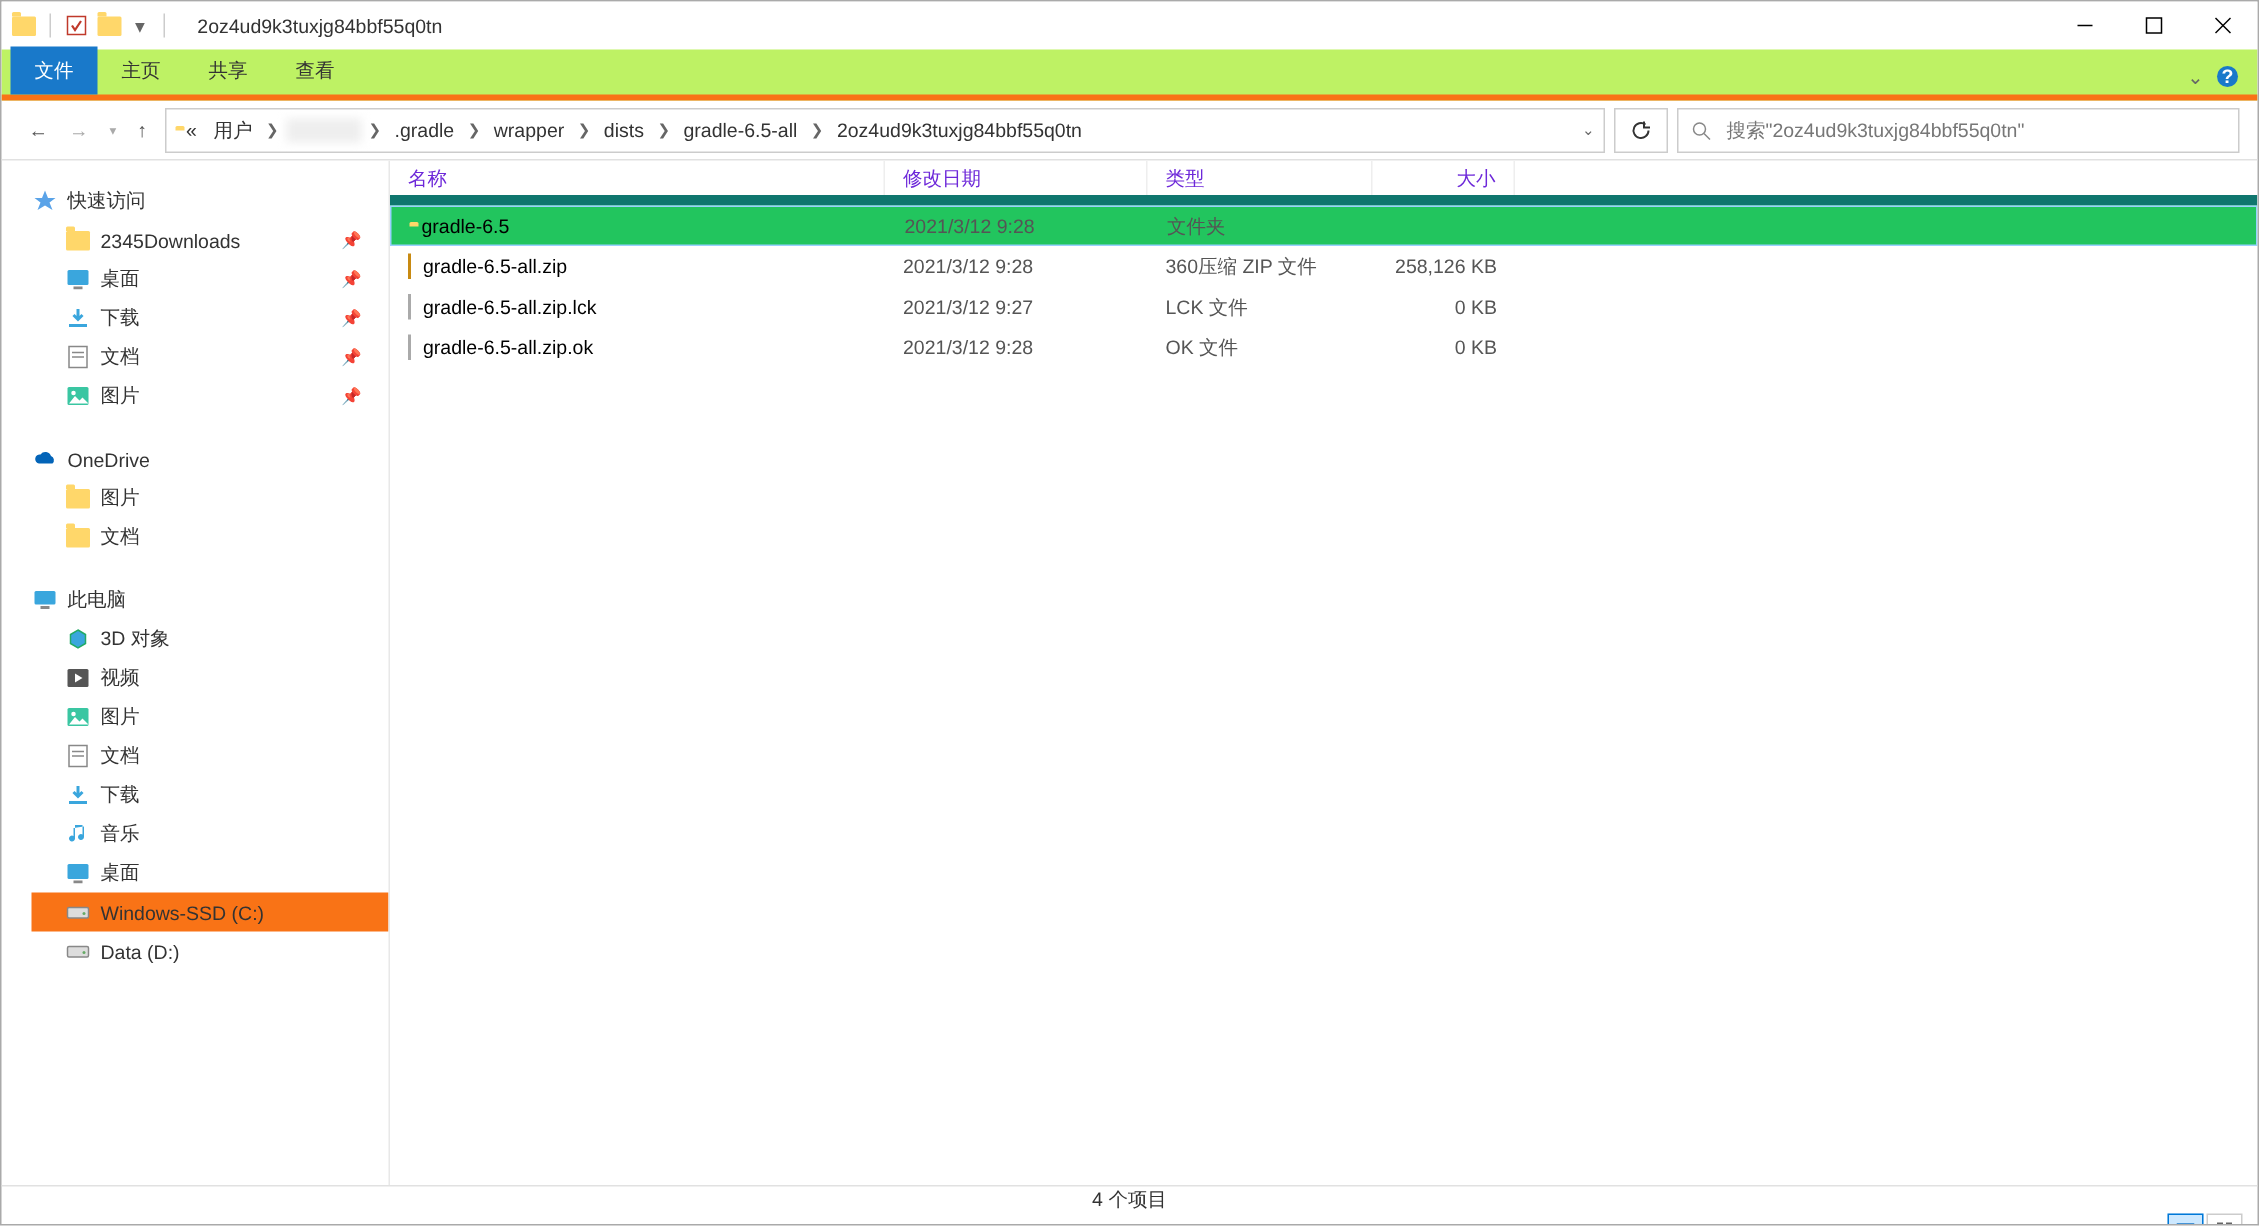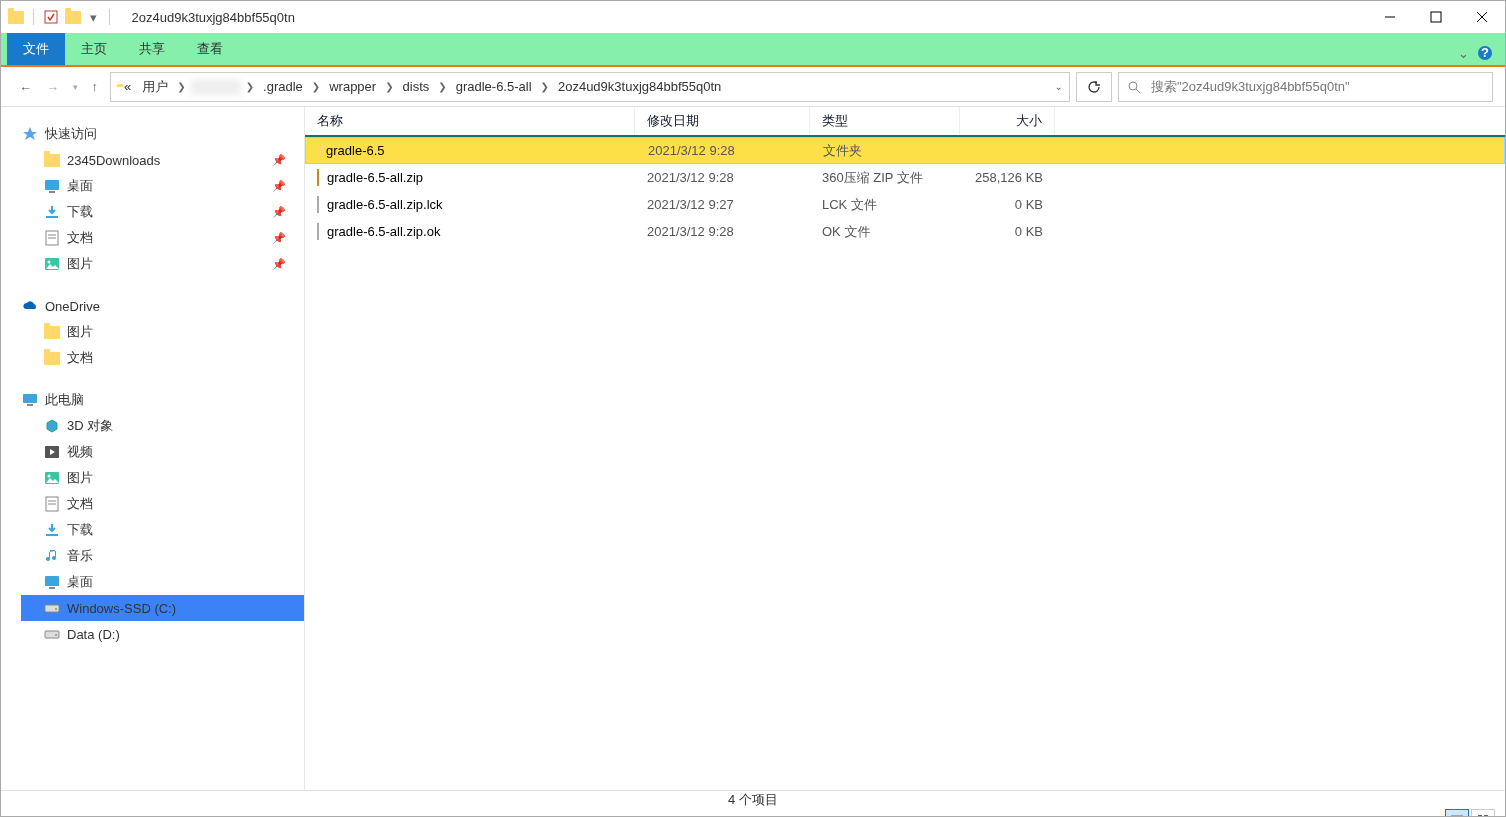--- a/index.html
+++ b/index.html
@@ -4,50 +4,50 @@
 <style>
 * { margin:0; padding:0; box-sizing:border-box; font-family:"Microsoft YaHei","Segoe UI",Arial,sans-serif; font-size:13px; }
 body { width:1506px; height:817px; background:#fff; overflow:hidden; display:flex; flex-direction:column; border:1px solid #aaa; }
 .titlebar { height:32px; display:flex; align-items:center; background:#fff; }
 .titlebar .qat { display:flex; align-items:center; gap:4px; padding:0 6px; }
 .titlebar .qat .ico { width:18px; height:18px; display:flex; align-items:center; justify-content:center; }
 .titlebar .sep { width:1px; height:16px; background:#ccc; margin:0 4px; }
 .titlebar .title { margin-left:12px; color:#333; }
 .titlebar .winctrl { margin-left:auto; display:flex; }
 .titlebar .winbtn { width:46px; height:32px; display:flex; align-items:center; justify-content:center; }
-.ribbon { height:34px; background:#86efac; border-bottom:2px solid #f97316; display:flex; align-items:flex-end; padding-left:6px;justify-content:flex-end; }
+.ribbon { height:34px; background:#bef264; border-bottom:4px solid #f97316; display:flex; align-items:flex-end; padding-left:6px;justify-content:flex-end; }
 .ribbon .tab { padding:7px 16px; color:#333; }
 .ribbon .tab.file { background:#1979ca; color:#fff; }
 .ribbon .help { margin-left:auto; display:flex; align-items:center; gap:8px; padding-right:12px; padding-bottom:4px;}
 .navrow { height:40px; display:flex; align-items:center; gap:6px; padding:0 12px; border-bottom:1px solid #e1e1e1; }
 .navbtns { display:flex; align-items:center; gap:14px; color:#555; padding:0 6px; }
 .navbtns .dis { color:#aaa; }
 .addr { flex:1; height:30px; border:1px solid #ccc; display:flex; align-items:center; padding:0 6px; gap:3px; overflow:hidden; }
 .addr .crumb { display:flex; align-items:center; gap:3px; color:#333; padding:1px 4px; white-space:nowrap; }
 .addr .chev { color:#666; font-size:10px; margin:0 2px; }
 .addr .right { margin-left:auto; display:flex; align-items:center; gap:10px; color:#666; }
 .refresh { width:36px; height:30px; border:1px solid #ccc; display:flex; align-items:center; justify-content:center; color:#333; }
 .search { width:375px; height:30px; border:1px solid #ccc; display:flex; align-items:center; padding:0 8px; color:#777; gap:10px; }
 .content { flex:1; display:flex; overflow:hidden; }
-.sidebar { width:304px; border-right:1px solid #e8e8e8; overflow-y:auto; padding:10px 0 0 0; position:relative; }
+.sidebar { width:259px; border-right:1px solid #e8e8e8; overflow-y:auto; padding:10px 0 0 0; position:relative; }
 .sidebar::-webkit-scrollbar{width:17px;} .sidebar::-webkit-scrollbar-thumb{background:#c1c1c1;}
 .tree { padding-left:20px; }
 .tree .grp { margin-top:4px; }
 .tree .hdr { display:flex; align-items:center; gap:6px; padding:4px 0; color:#333; }
 .tree .item { display:flex; align-items:center; gap:6px; padding:4px 0 4px 22px; color:#333; position:relative; }
-.tree .item.sel { background:#3b82f6; }
+.tree .item.sel { background:#f97316; }
 .tree .pin { position:absolute; right:18px; color:#888; font-size:11px; }
 .tree .ico { width:18px; height:18px; display:flex; align-items:center; justify-content:center; }
 .main { flex:1; display:flex; flex-direction:column; }
-.cols { height:30px; border-bottom:2px solid #0f766e; display:flex; align-items:center; color:#0f172a; }
+.cols { height:30px; border-bottom:7px solid #0f766e; display:flex; align-items:center; color:#6d28d9; }
 .cols .col { padding:0 12px; border-right:1px solid #eee; height:100%; display:flex; align-items:center; }
 .c-name{width:330px;} .c-date{width:175px;} .c-type{width:150px;} .c-size{width:95px; justify-content:flex-end;}
 .rows { flex:1; }
 .row { height:27px; display:flex; align-items:center; }
-.row.sel { background:#fde047; border:1px solid #99d1ff; }
+.row.sel { background:#22c55e; border:1px solid #99d1ff; }
 .row .cell { padding:0 12px; }
 .row .r-name{width:330px; display:flex; align-items:center; gap:8px;} .row .r-date{width:175px; color:#555;} .row .r-type{width:150px; color:#555;} .row .r-size{width:95px; text-align:right; color:#555;}
 .statusbar { height:26px; border-top:1px solid #e1e1e1; display:flex; align-items:center; padding:0 10px; color:#333;flex-direction:column; }
 .statusbar .views { margin-left:auto; display:flex; gap:2px; }
 .statusbar .vbtn { width:24px; height:20px; border:1px solid #ccc; display:flex; align-items:center; justify-content:center; font-size:10px; }
 .statusbar .vbtn.act { background:#cce8ff; border-color:#0078d7; }
 .fico-folder { width:16px; height:13px; background:#ffd76a; border-radius:1px; position:relative; }
 .fico-folder::before { content:""; position:absolute; top:-3px; left:0; width:6px; height:3px; background:#ffd76a; border-radius:1px 1px 0 0; }
 .fico-file { width:13px; height:15px; background:#fff; border:1px solid #aaa; position:relative; }
 .fico-zip { width:13px; height:15px; background:linear-gradient(#ffe18a,#f4b63f); border:1px solid #c88a12; }

